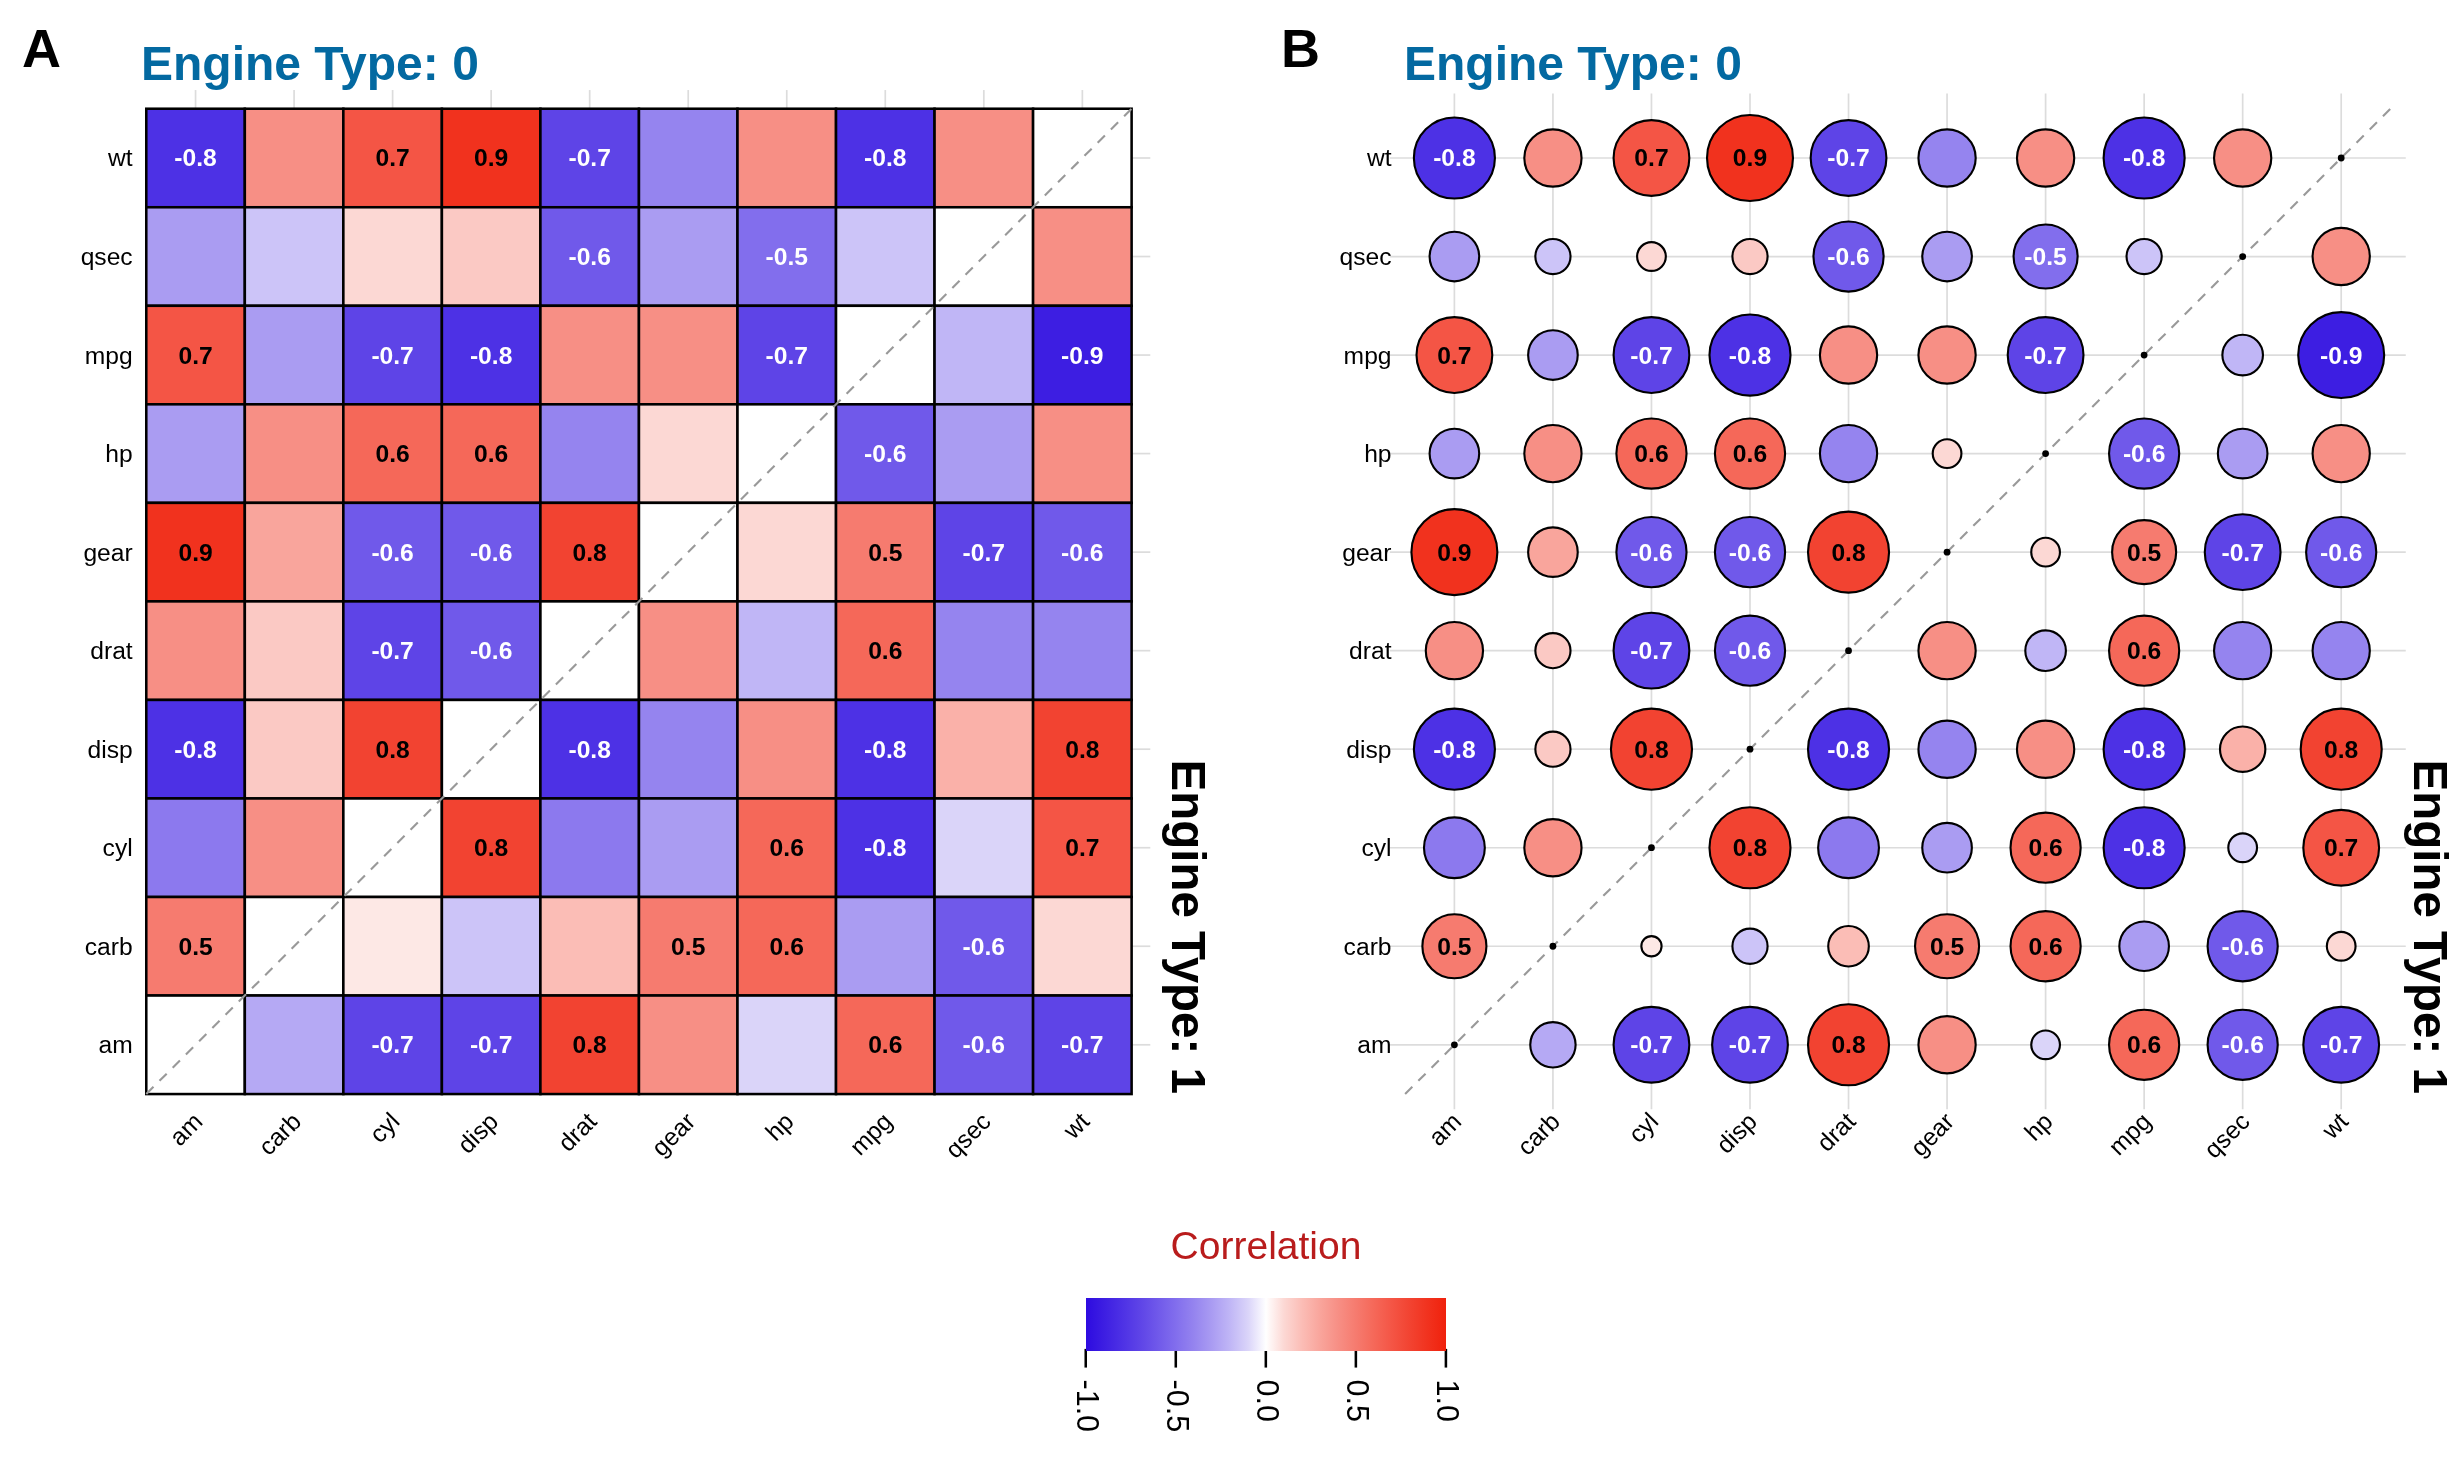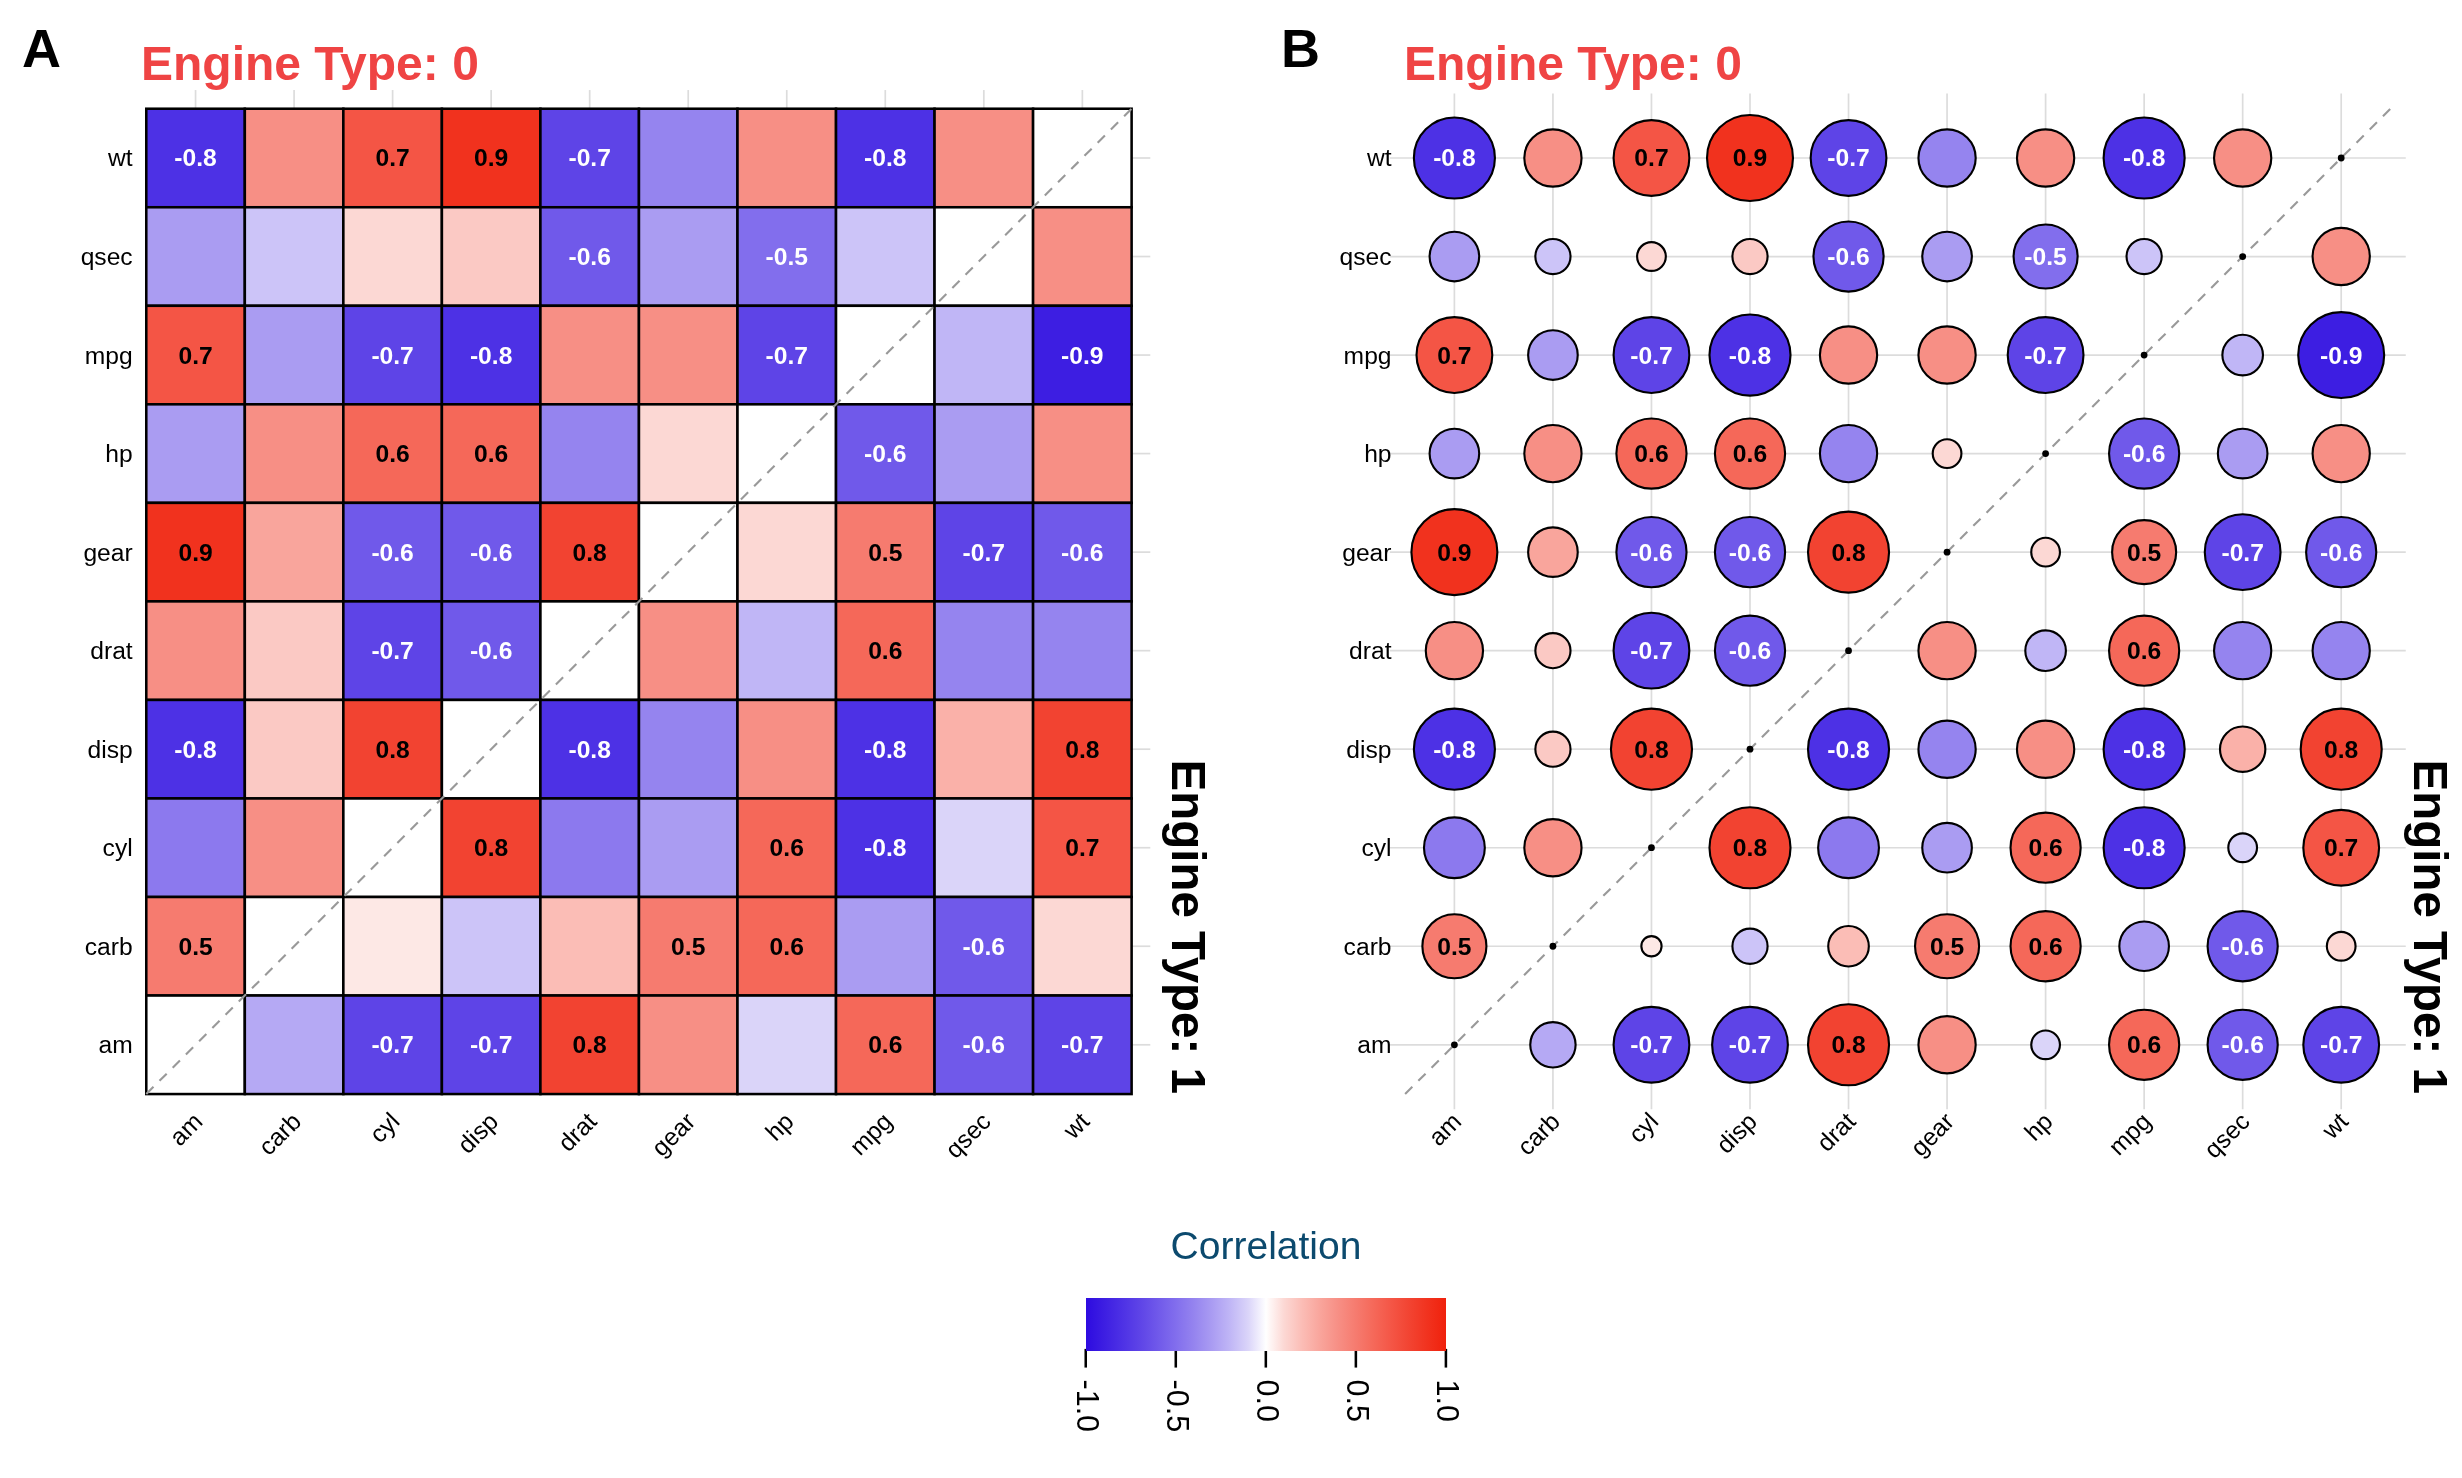--- a/index.html
+++ b/index.html
@@ -3,28 +3,28 @@
 <meta charset="utf-8">
 <style>
   html,body{margin:0;padding:0;background:#ffffff;}
   .page{position:relative;width:2462px;height:1478px;background:#ffffff;overflow:hidden;
         font-family:"Liberation Sans",sans-serif;}
   #plot{position:absolute;left:0;top:0;width:2462px;height:1478px;}
   svg text{font-family:"Liberation Sans",sans-serif;}
   .tag{position:absolute;font-size:54px;font-weight:bold;color:#000;}
   #tagA{left:22px;top:17px;}
   #tagB{left:1281px;top:17px;}
-  .panel-title{position:absolute;font-size:48px;font-weight:bold;color:#ef4444;}
+  .panel-title{position:absolute;font-size:48px;font-weight:bold;color:#0369a1;}
   #titleA{left:141px;top:36px;}
   #titleB{left:1404px;top:36px;}
   .right-title{font-size:56px;font-weight:bold;fill:#000;}
   .axis-label{font-size:29px;fill:#000;}
   .cell-label{font-size:29px;font-weight:bold;}
   .legend-title{position:absolute;left:1096px;top:1224px;width:340px;text-align:center;
-                font-size:39px;color:#0c4a6e;}
+                font-size:39px;color:#b91c1c;}
   #legendBar{position:absolute;left:1086px;top:1298px;width:360px;height:53px;}
   .legend-tick-text{font-size:36px;fill:#000;}
 </style>
 </head>
 <body>
 
 <div class="page">
 
   <svg id="plot" viewBox="0 0 2898 1740" xmlns="http://www.w3.org/2000/svg">
 

